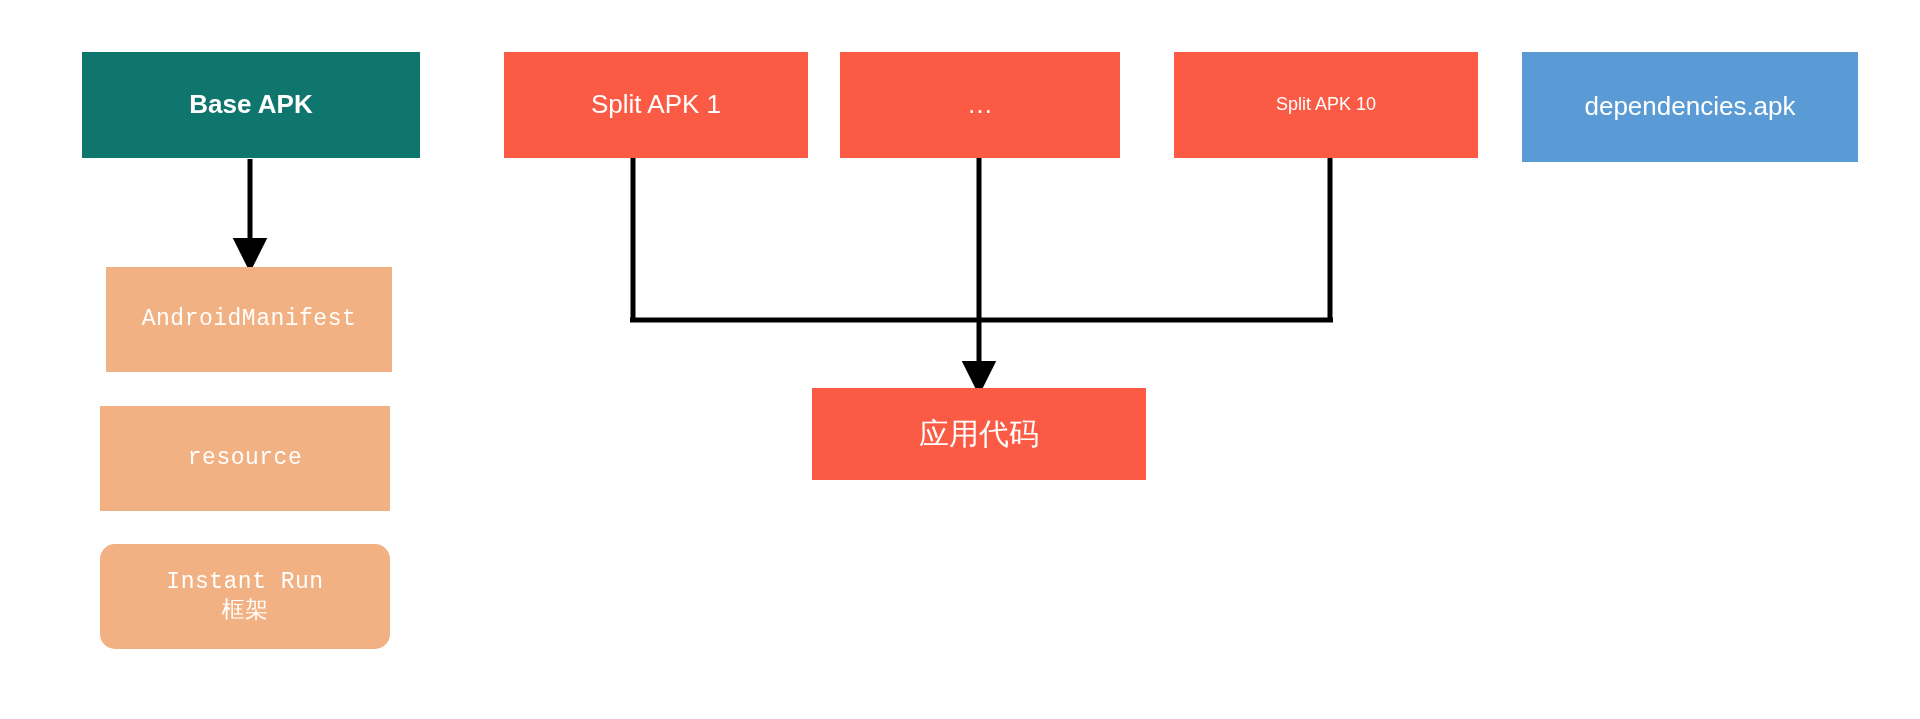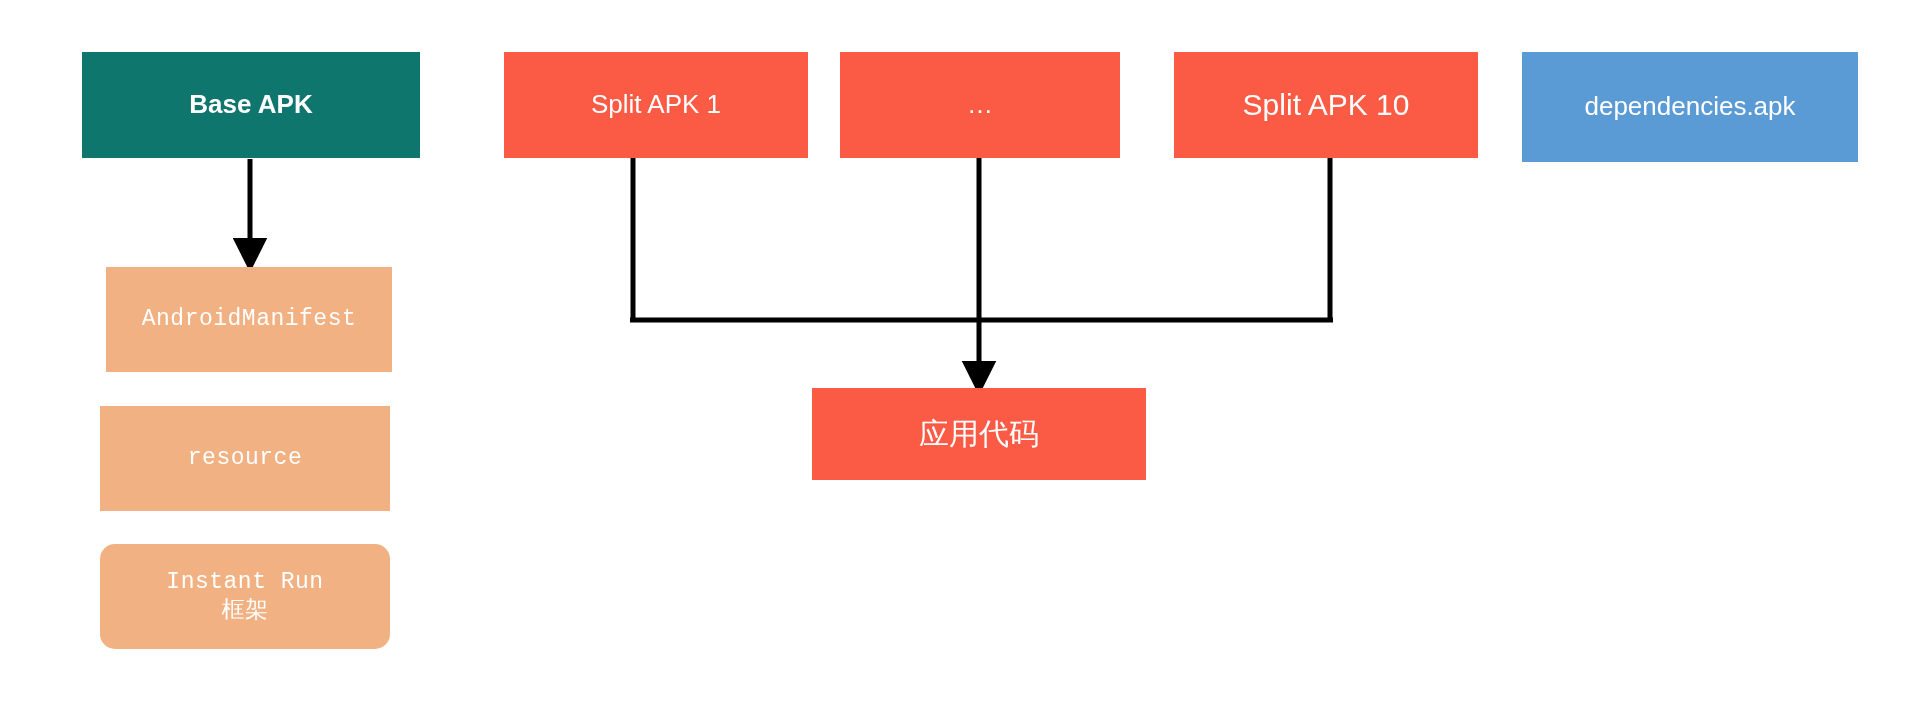--- a/index.html
+++ b/index.html
@@ -84,21 +84,21 @@
       <line x1="979" y1="320" x2="979" y2="378" stroke="#000000" stroke-width="5" marker-end="url(#arrowhead)"></line>
     </g>
   </svg>
 
   <div class="node sans bold" style="left:82px; top:52px; width:338px; height:106px; background:#0f766e; font-size:26px;">Base APK</div>
 
   <div class="node sans" style="left:484px; top:52px; width:304px; height:106px; background:#FB5B45; font-size:26px;margin-left:20px;">Split APK 1</div>
 
   <div class="node sans" style="left:840px; top:52px; width:280px; height:106px; background:#FB5B45; font-size:26px;">…</div>
 
-  <div class="node sans" style="left:1174px; top:52px; width:304px; height:106px; background:#FB5B45; font-size:30px;">Split APK 10</div>
+  <div class="node sans" style="left:1174px; top:52px; width:304px; height:106px; background:#FB5B45; font-size:18px;">Split APK 10</div>
 
   <div class="node sans" style="left:1522px; top:52px; width:336px; height:110px; background:#5B9BD5; font-size:26px;">dependencies.apk</div>
 
   <div class="node mono" style="left:100px; top:406px; width:290px; height:105px; background:#F2B183; font-size:23px;">resource</div>
 
   <div class="node mono" style="left:106px; top:267px; width:286px; height:105px; background:#F2B183; font-size:23px;">AndroidManifest</div>
 
   <div class="node mono" style="left:100px; top:544px; width:290px; height:105px; background:#F2B183; font-size:23px;border-radius:15px;">Instant Run
 框架</div>
 

